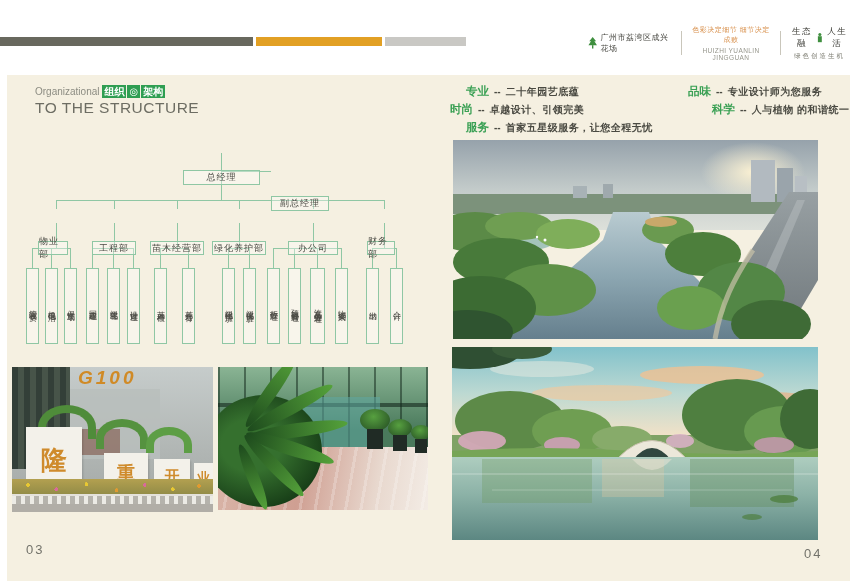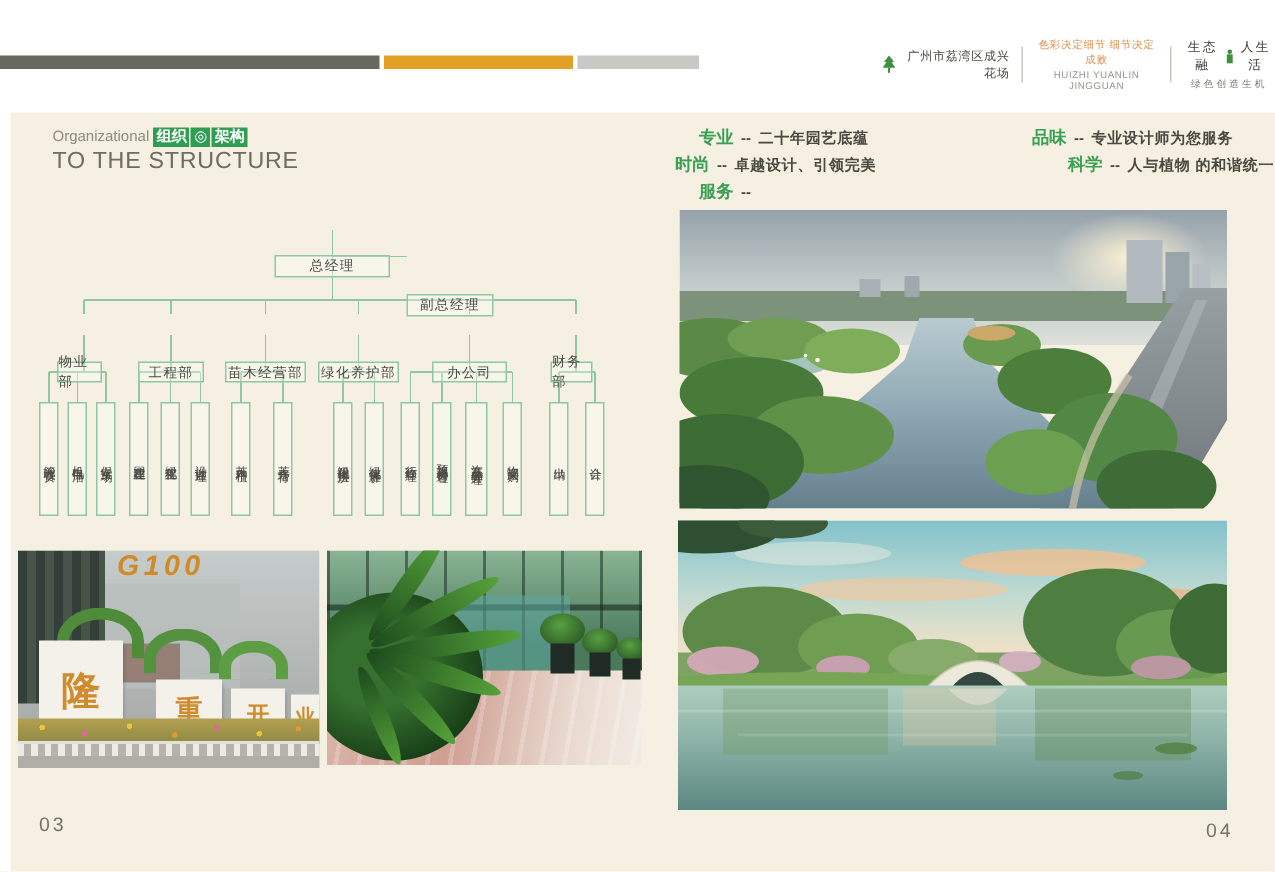--- a/index.html
+++ b/index.html
@@ -13,21 +13,21 @@
 
   
   .bar { position:absolute; top:37px; height:9px; }
   .bar.dark   { left:0;   width:253px; background:#68685e; }
   .bar.orange { left:256px; width:126px; background:#e2a024; }
   .bar.gray   { left:385px; width:81px;  background:#c9c8c4; }
 
   .hdr-right { position:absolute; top:28px; left:588px; width:262px; height:30px;
                display:flex; align-items:center; }
   .hdr-company { display:flex; align-items:center; gap:3px; }
-  .hdr-company .txt { font-size:8px; color:#4a4a44; letter-spacing:0.5px;text-align:right; }
+  .hdr-company .txt { font-size:8px; color:#4a4a44; letter-spacing:0.5px; }
   .hdr-div { width:1px; height:24px; background:#c9c6bb; margin:0 8px; }
   .hdr-slogan { text-align:center; }
   .hdr-slogan .cn { font-size:7px; color:#d8904c; letter-spacing:0.5px; }
   .hdr-slogan .en { font-size:6.5px; color:#96968c; letter-spacing:0.4px; margin-top:2px; }
   .hdr-eco { text-align:center; }
   .hdr-eco .l1 { font-size:8.5px; color:#3d3d37; letter-spacing:1.5px; display:flex; align-items:center; justify-content:center; }
   .hdr-eco .l2 { font-size:6.5px; color:#7d7d72; letter-spacing:2px; margin-top:2px; }
 
   
   .spread { position:absolute; left:7px; top:75px; right:0; bottom:0; background:#f5f0e1; }
@@ -259,20 +259,21 @@
   <span class="fdesc">二十年园艺底蕴</span>
 </div>
 <div class="frow" style="left:450px; top:102px;">
   <span class="fkey">时尚</span>
   <span class="fsep">--</span>
   <span class="fdesc">卓越设计、引领完美</span>
 </div>
 <div class="frow" style="left:466px; top:120px;">
   <span class="fkey">服务</span>
   <span class="fsep">--</span>
+  <span class="fdesc">首家五星级服务，让您全程无忧</span>
 </div>
 <div class="frow" style="left:688px; top:84px;">
   <span class="fkey">品味</span>
   <span class="fsep">--</span>
   <span class="fdesc">专业设计师为您服务</span>
 </div>
 <div class="frow" style="left:688px; top:102px;margin-left:24px;">
   <span class="fkey">科学</span>
   <span class="fsep">--</span>
   <span class="fdesc">人与植物 的和谐统一</span>

